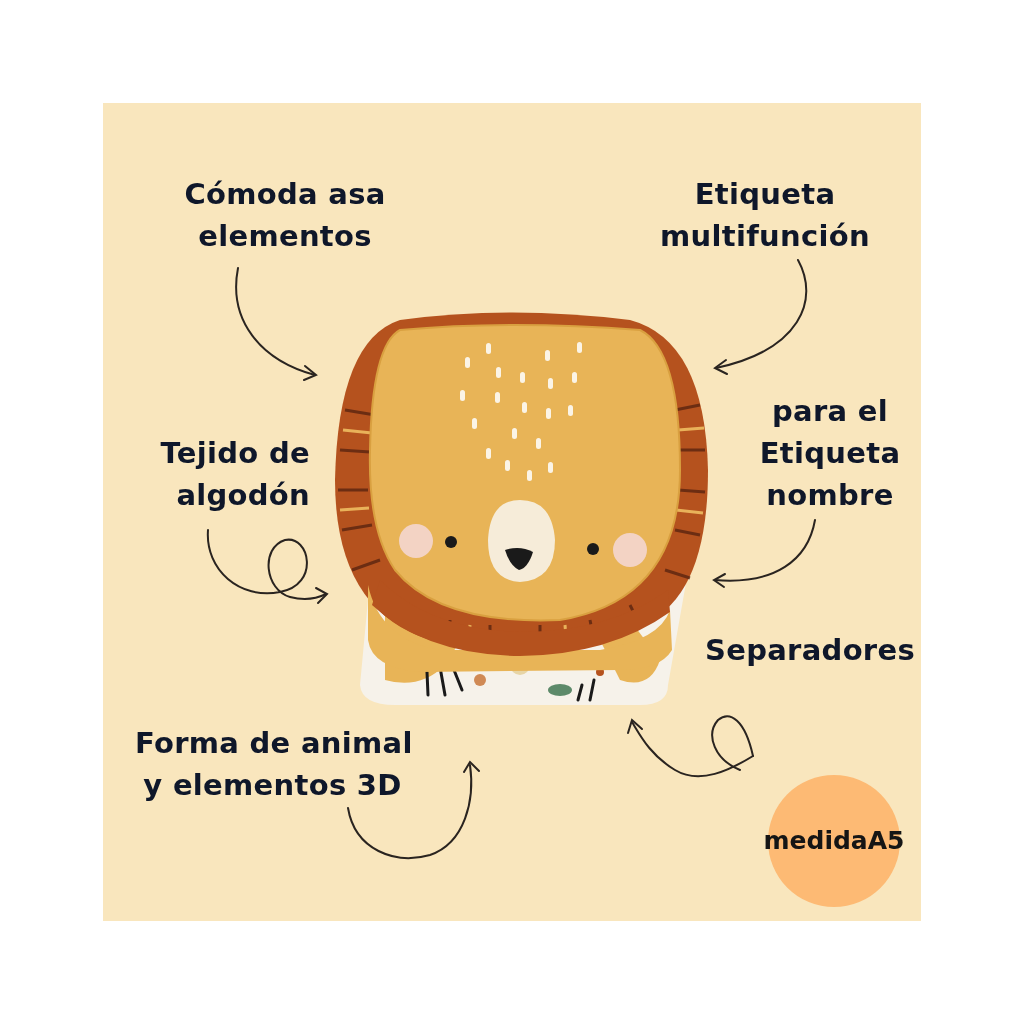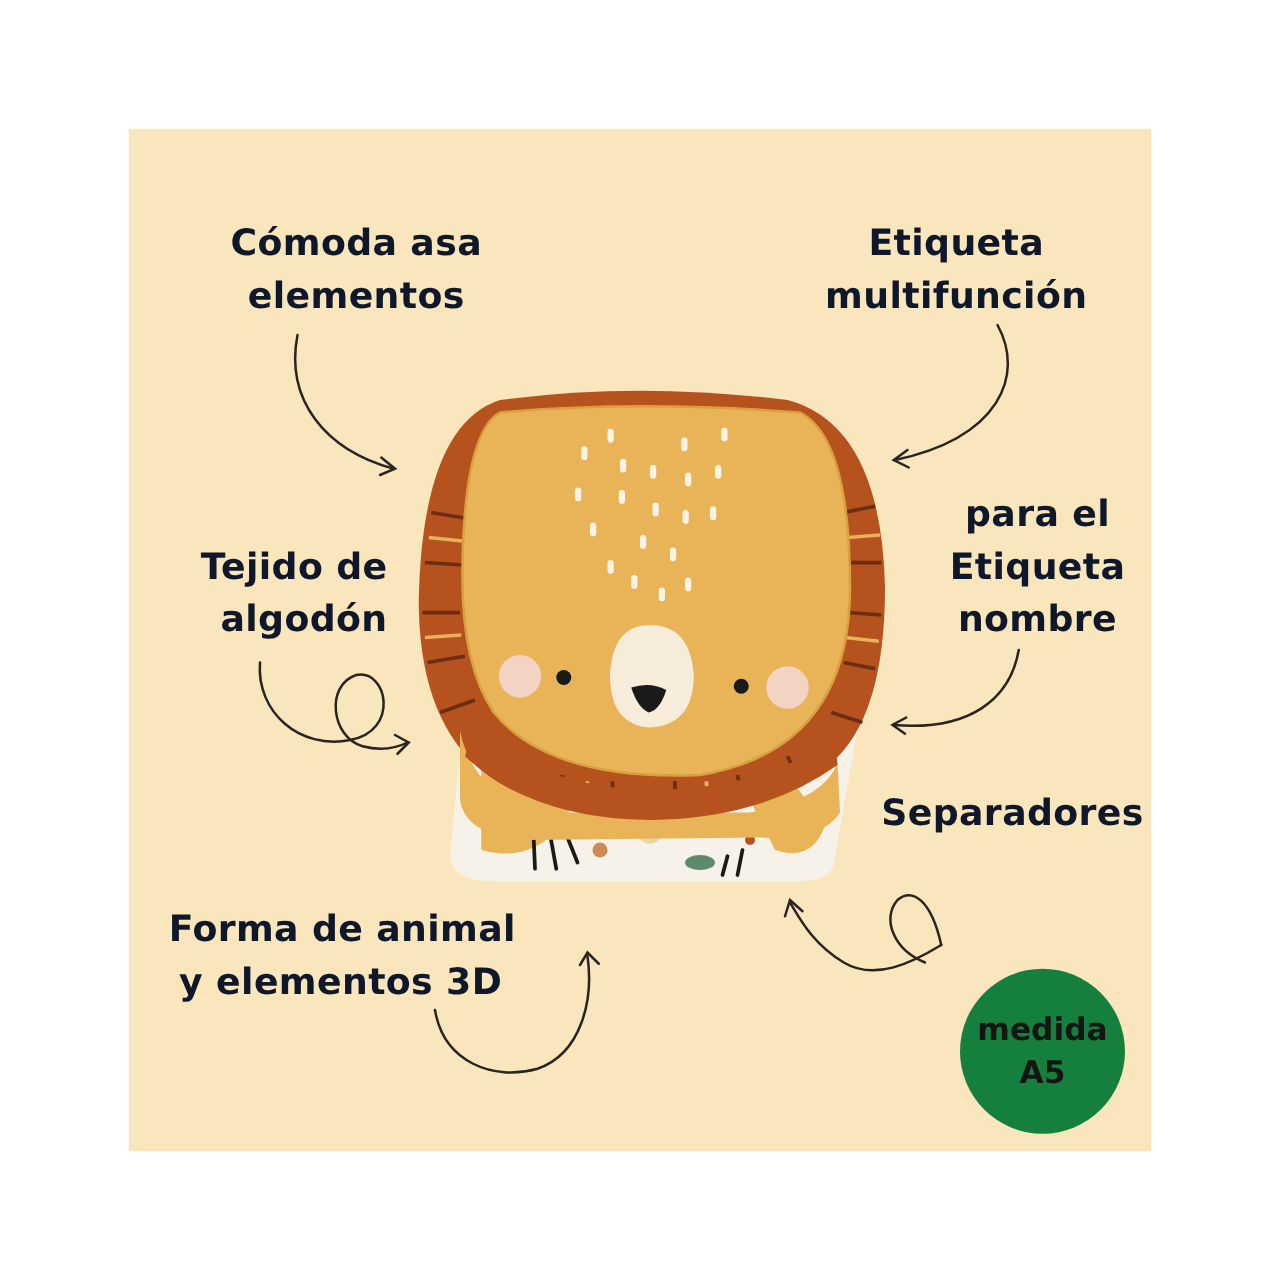--- a/index.html
+++ b/index.html
@@ -1,19 +1,19 @@
 <!DOCTYPE html>
 <html><head>
 <meta charset="utf-8">
 <style>
   html,body{margin:0;padding:0;background:#ffffff;}
   body{width:1024px;height:1024px;position:relative;overflow:hidden;font-family:"DejaVu Sans","Liberation Sans",sans-serif;}
   .panel{position:absolute;left:103px;top:103px;width:818px;height:818px;background:#f9e6bd;}
   .label{position:absolute;font-weight:bold;color:#0f172a;font-size:29px;line-height:42px;text-align:center;letter-spacing:0.3px;white-space:nowrap;}
-  .badge{position:absolute;left:768px;top:775px;width:132px;height:132px;border-radius:50%;background:#15803d;display:flex;flex-direction:column;align-items:center;justify-content:center;}
+  .badge{position:absolute;left:768px;top:775px;width:132px;height:132px;border-radius:50%;background:#fdba74;display:flex;align-items:center;justify-content:center;}
   .badge span{font-weight:bold;font-size:25px;line-height:34px;color:#151515;}
   svg.overlay{position:absolute;left:0;top:0;}
 </style>
 </head>
 <body>
 
 <div class="panel"></div>
 
 <div class="label" style="left:180px;top:173px;width:210px;">
   <div>Cómoda asa</div>

